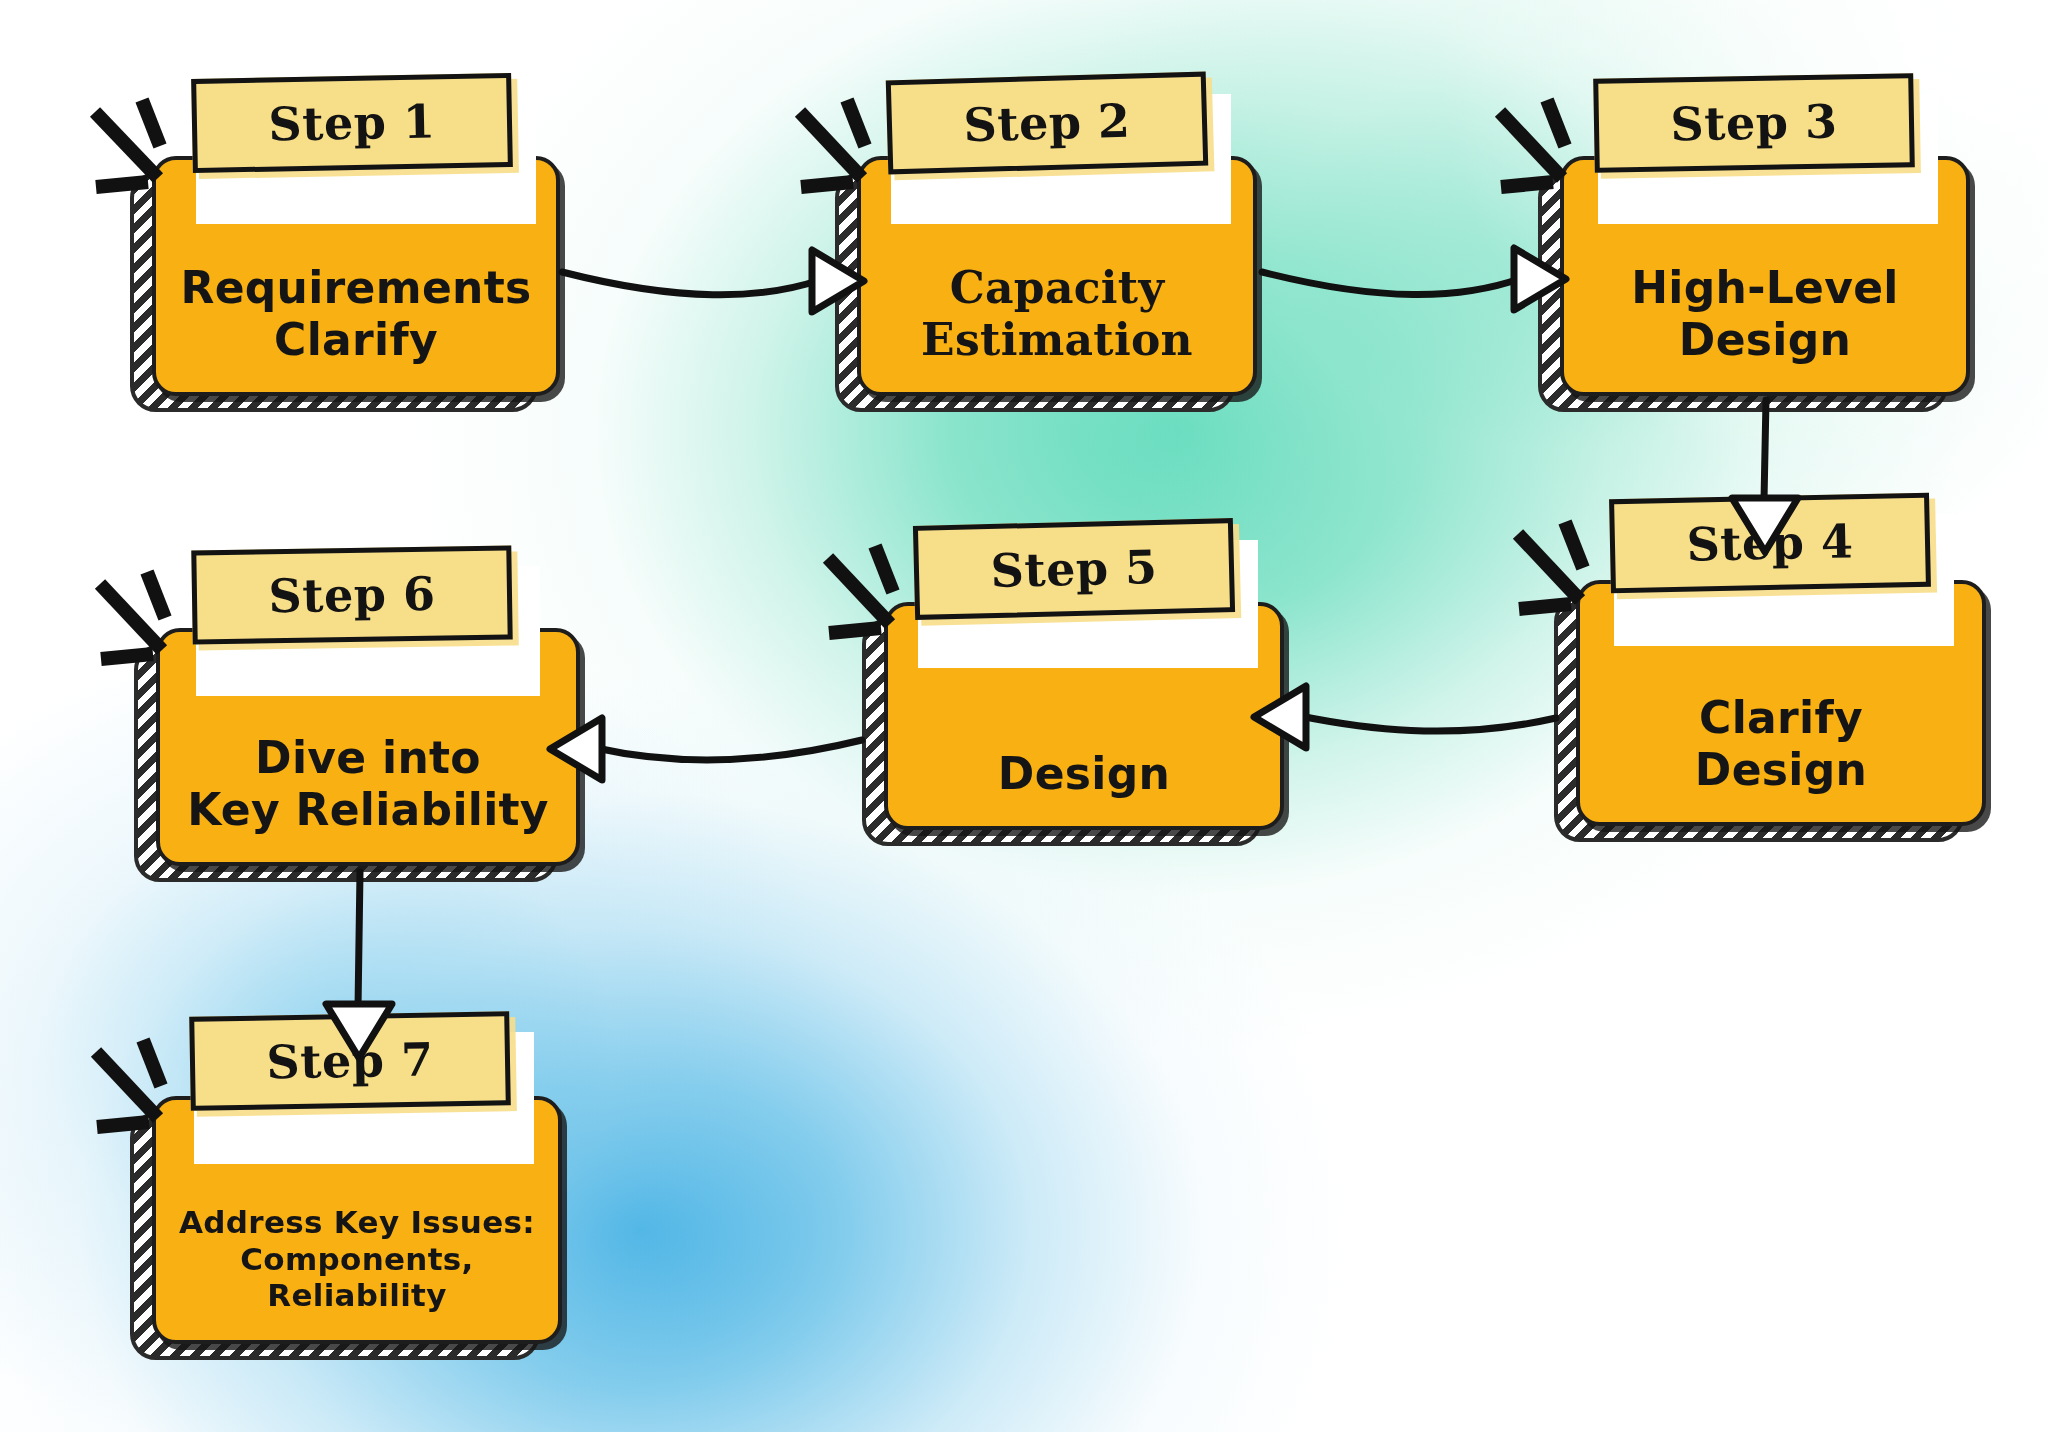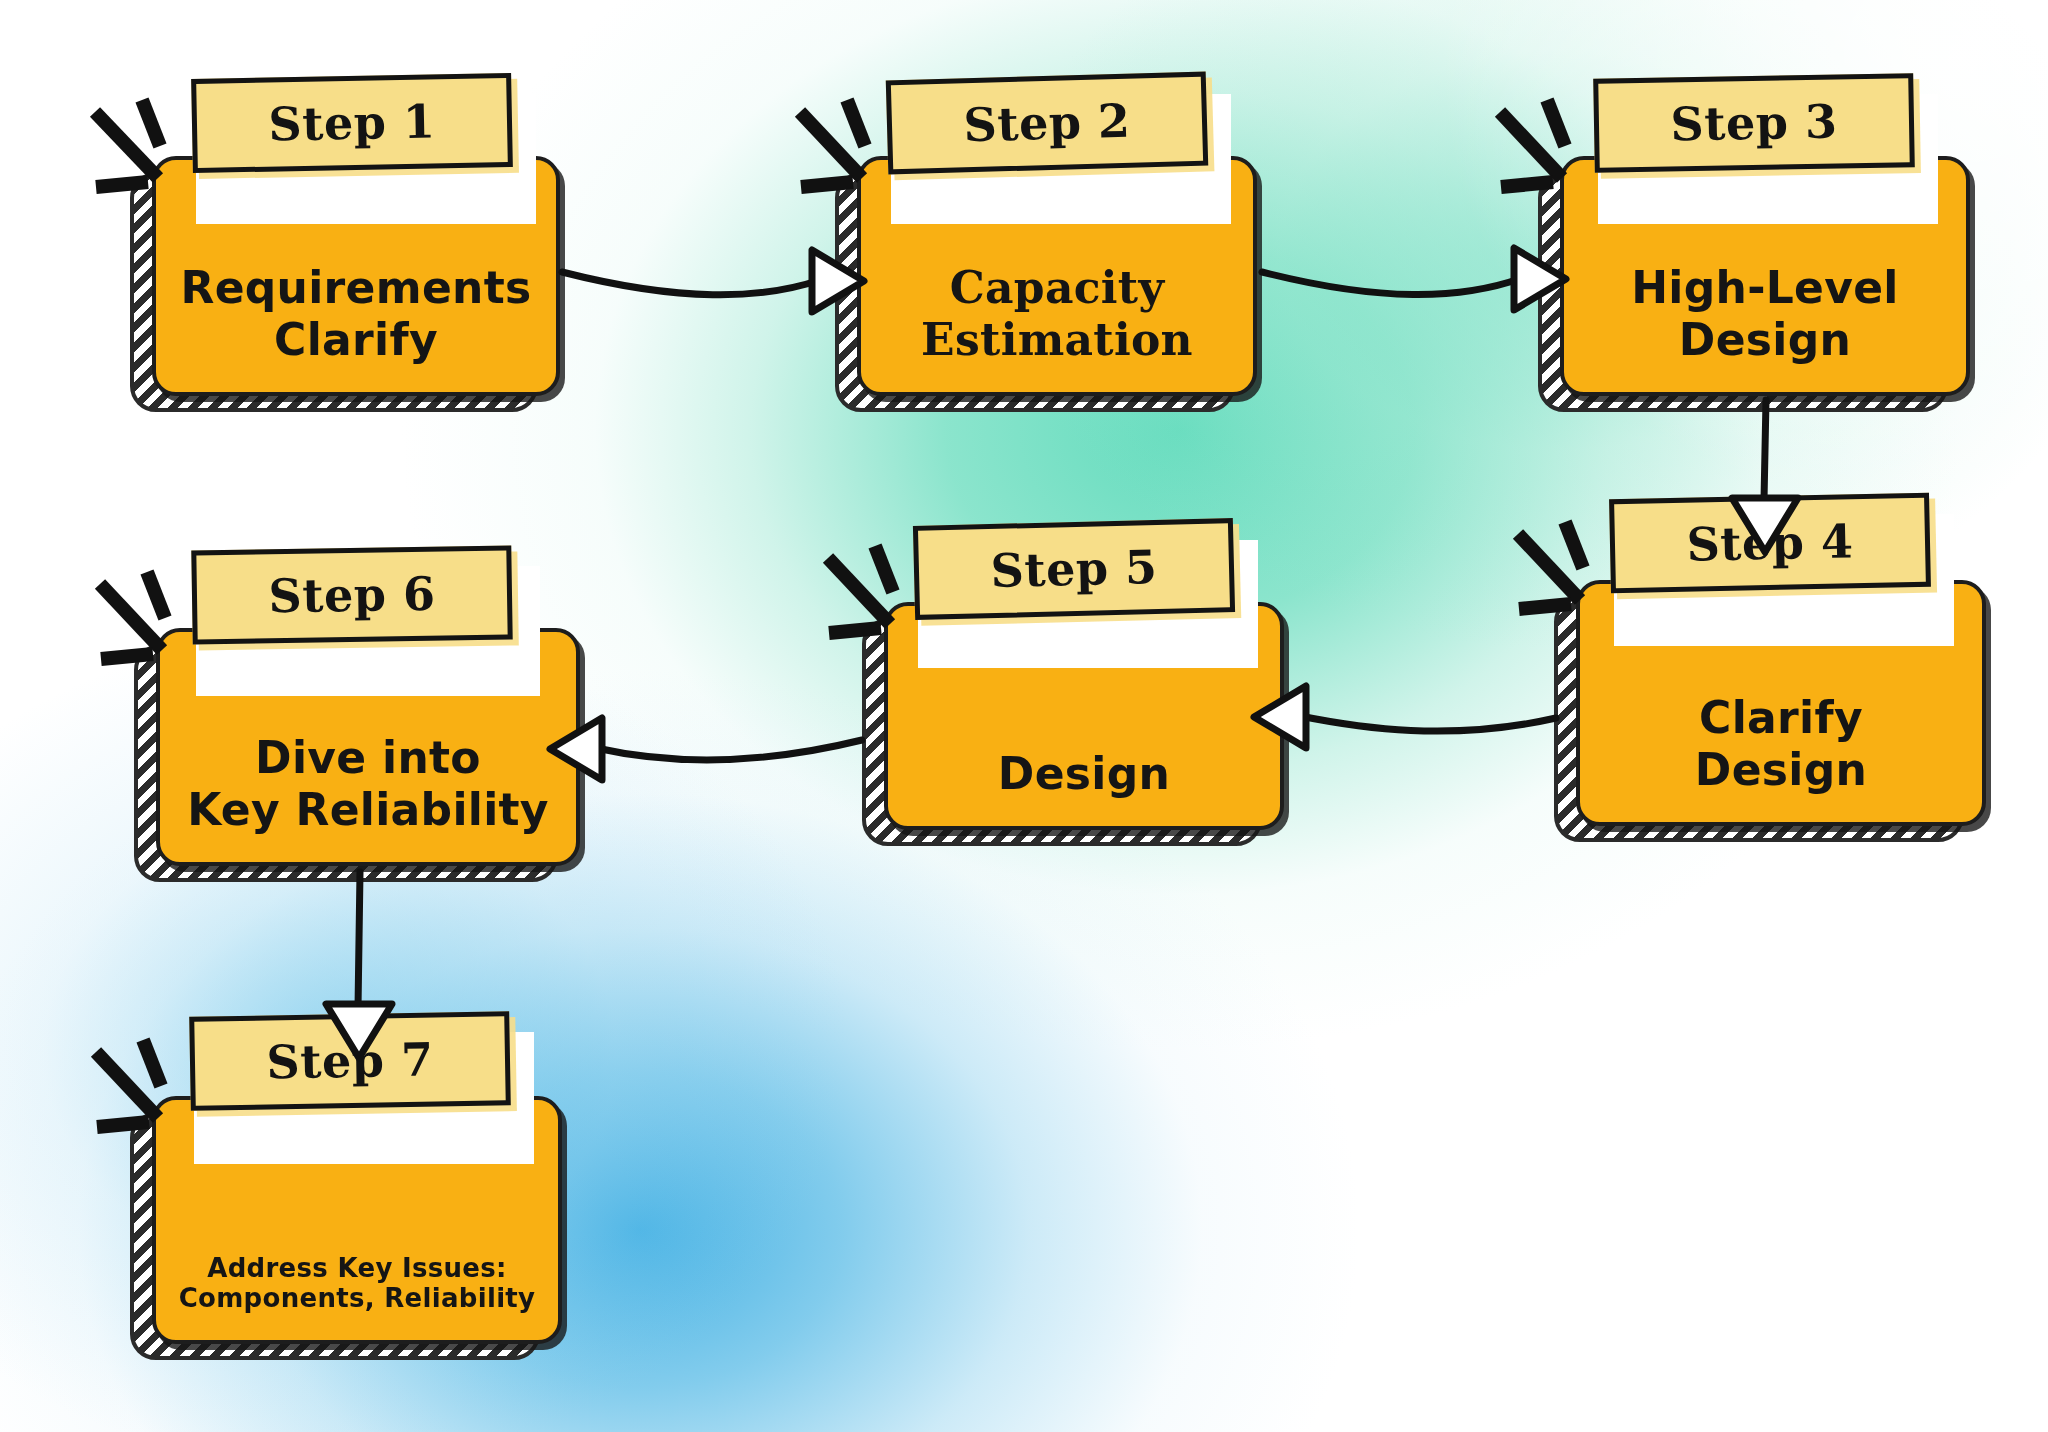--- a/index.html
+++ b/index.html
@@ -132,21 +132,21 @@
     letter-spacing: 0.3px;
     width: 100%;
     padding: 0 10px 26px 10px;
     box-sizing: border-box;
     font-size: 44px;
   }
   .node.serif .body-text {
     font-family: "DejaVu Serif", serif;
     margin-top: 40px;
   }
-  .node .body-text.small { font-size: 26px; }
+  .node .body-text.small { font-size: 31px; }
 
   
   .node .tab-backing {
     position: absolute;
     background: #ffffff;
     z-index: 2;
   }
   
   .node .tab {
     position: absolute;

